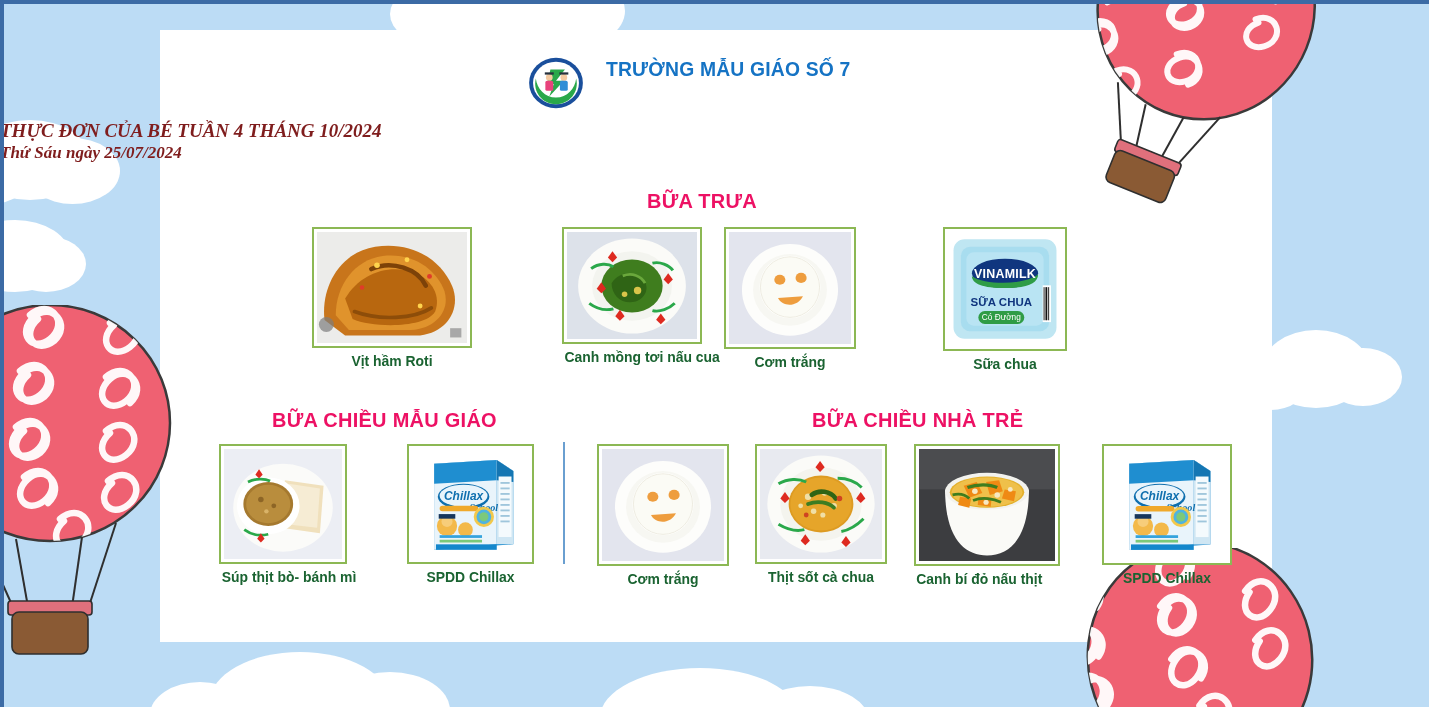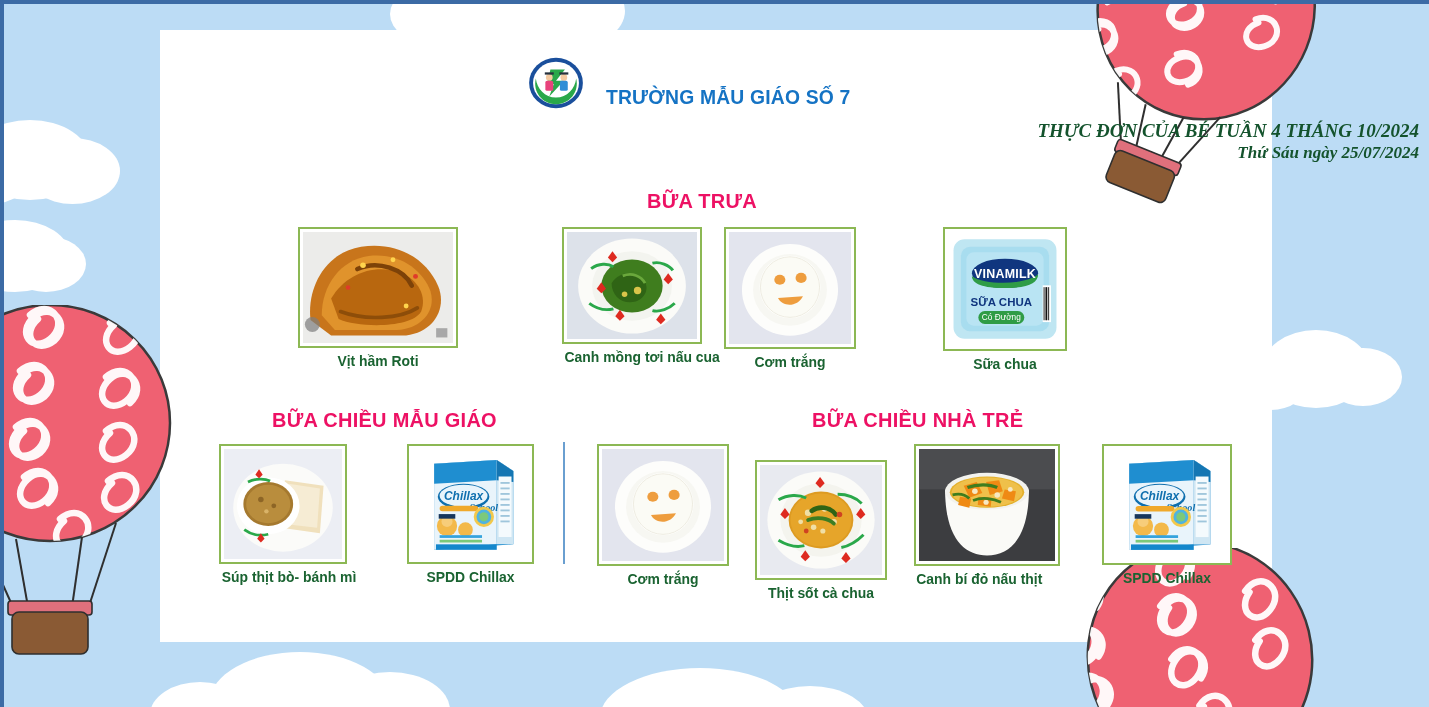--- a/index.html
+++ b/index.html
@@ -23,31 +23,31 @@
     background:#ffffff;z-index:5;
   }
 
   
   .balloon{position:absolute;z-index:20;}
   .balloon svg{display:block;}
 
   
   .header-row{
     position:absolute;z-index:30;
-    display:flex;align-items:flex-end;gap:22px;
+    display:flex;align-items:flex-start;gap:22px;
     left:528px;top:57px;
   }
   .logo{width:56px;height:52px;flex:0 0 auto;}
   .school-name{
     color:#1573c4;font-weight:bold;font-size:21px;letter-spacing:.2px;
     transform:scaleX(.92);transform-origin:left center;white-space:nowrap;
   }
   .menu-title{
-    position:absolute;z-index:30;left:0;right:10px;top:120px;
-    text-align:right;color:#14532d;
+    position:absolute;z-index:30;left:0;right:4px;top:120px;
+    text-align:left;color:#7f1d1d;
     font-family:"Liberation Serif", serif;font-style:italic;font-weight:bold;
     font-size:19px;line-height:22px;white-space:nowrap;
   }
   .menu-title .l2{font-size:17px;}
 
   .section-head{
     position:absolute;z-index:30;color:#ed1164;font-weight:bold;
     font-size:21px;letter-spacing:.3px;white-space:nowrap;
     transform:scaleX(.95);transform-origin:left center;
   }
@@ -131,21 +131,21 @@
   </div>
 
   <div class="section-head" style="left:647px;top:189px;">BỮA TRƯA</div>
 
   <div class="section-head" style="left:272px;top:408px;">BỮA CHIỀU MẪU GIÁO</div>
 
   <div class="section-head" style="left:812px;top:408px;">BỮA CHIỀU NHÀ TRẺ</div>
 
   <div class="divider" style="left:563px;top:442px;height:122px;"></div>
 
-  <div class="item" style="left:298px;top:227px;width:160px;">
+  <div class="item" style="left:312px;top:227px;width:160px;">
     <div class="thumb" style="width:160px;height:121px;">
       <div class="pic" style="background:#f2f2f0;">
         <svg viewBox="0 0 160 120" width="100%" height="100%" preserveAspectRatio="none">
           <rect width="160" height="120" fill="#ececea"></rect>
           <path d="M8 95 C4 60 24 22 62 16 C102 10 132 30 144 58 C154 82 140 108 110 112 L30 112 Z" fill="#c8751b"></path>
           <path d="M20 90 C20 58 40 30 70 26 C104 22 128 42 136 64 C142 84 128 104 100 106 L34 106 Z" fill="#e0932c"></path>
           <path d="M30 72 C46 44 78 34 104 44 C124 52 132 70 126 86 C116 104 60 104 38 94 Z" fill="#b8670f"></path>
           <path d="M58 40 C80 30 108 40 116 58" stroke="#7d4208" stroke-width="5" fill="none" stroke-linecap="round"></path>
           <path d="M40 86 C66 96 104 94 122 82" stroke="#8d4d09" stroke-width="4" fill="none" stroke-linecap="round"></path>
           <circle cx="64" cy="36" r="3" fill="#ffd44d"></circle>
@@ -309,21 +309,21 @@
           <ellipse cx="66" cy="60" rx="32" ry="33" fill="#fbfbf5" stroke="#eceadf" stroke-width="1"></ellipse>
           <ellipse cx="55" cy="52" rx="6" ry="5.5" fill="#ee9d3e"></ellipse>
           <ellipse cx="78" cy="50" rx="6" ry="5.5" fill="#ee9d3e"></ellipse>
           <path d="M53 72 C58 82 74 82 80 70 Z" fill="#ee9d3e"></path>
         </svg>
       </div>
     </div>
     <div class="cap">Cơm trắng</div>
   </div>
 
-  <div class="item" style="left:755px;top:460px;width:132px;">
+  <div class="item" style="left:755px;top:444px;width:132px;">
     <div class="thumb" style="width:132px;height:120px;">
       <div class="pic" style="background:#e8eaf0;">
         <svg viewBox="0 0 132 120" width="100%" height="100%" preserveAspectRatio="none">
           <rect width="132" height="120" fill="#e8eaf0"></rect>
           <ellipse cx="66" cy="60" rx="58" ry="53" fill="#fbfbf8"></ellipse>
           <ellipse cx="66" cy="60" rx="44" ry="40" fill="#f4f4ee"></ellipse>
           <ellipse cx="66" cy="60" rx="35" ry="31" fill="#dd9b22"></ellipse>
           <ellipse cx="66" cy="60" rx="33" ry="29" fill="#e6a52a"></ellipse>
           <circle cx="52" cy="52" r="3.5" fill="#f0dfa6"></circle>
           <circle cx="70" cy="48" r="3" fill="#f0dfa6"></circle>

